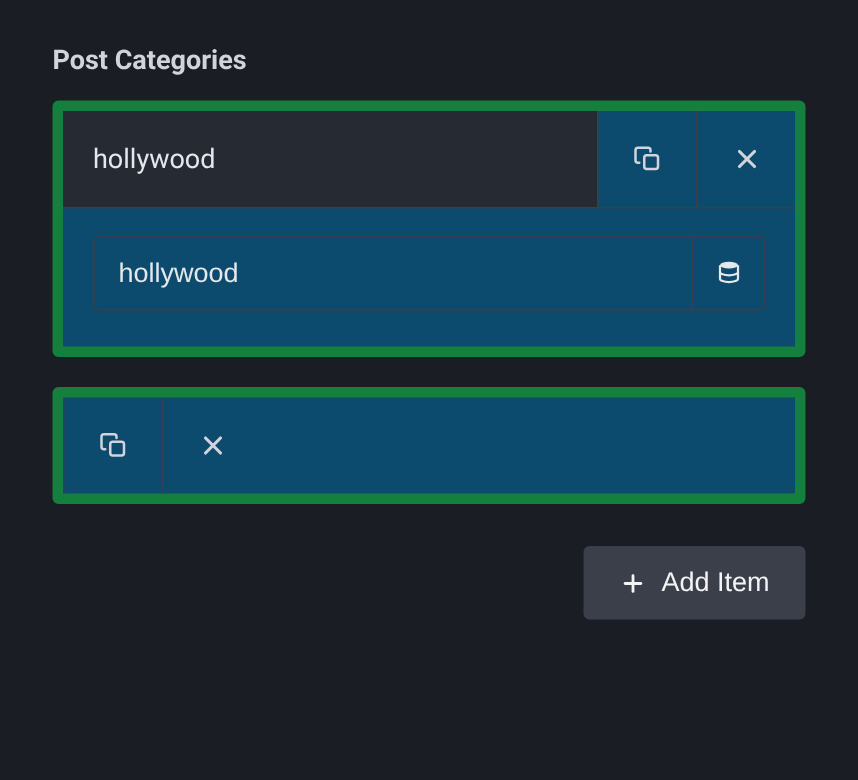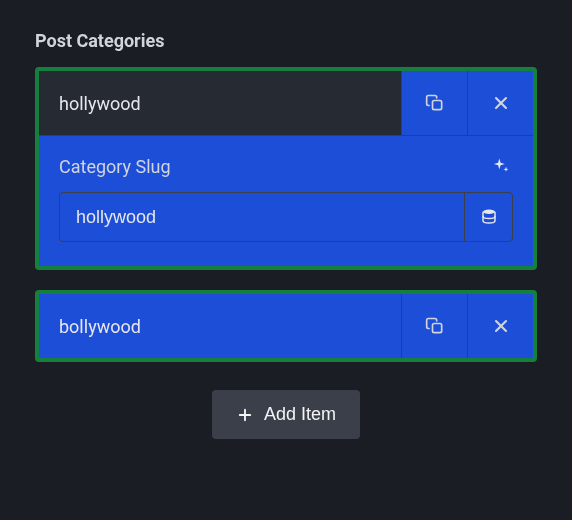--- a/index.html
+++ b/index.html
@@ -15,24 +15,24 @@
       height: 520px;
       padding: 30px 35px;
     }
     .section-label {
       font-size: 18px;
       color: #d1d5db;
       margin-bottom: 16px;
       font-weight: 700;
     }
     .item-card {
-      border: 4px solid #15803d;
+      border: 7px solid #15803d;
       border-radius: 4px;
       margin-bottom: 20px;
-      background: #1d4ed8;
+      background: #0c4a6e;
     }
     .item-header {
       display: flex;
       align-items: stretch;
       height: 64px;
     }
     .item-title {
       flex: 1;
       display: flex;
       align-items: center;
@@ -97,21 +97,21 @@
       width: 48px;
       display: flex;
       align-items: center;
       justify-content: center;
       border-left: 1px solid #3a3f4a;
       cursor: pointer;
       color: #e5e7eb;
     }
     .add-item-row {
       display: flex;
-      justify-content: center;
+      justify-content: flex-end;
       margin-top: 28px;
     }
     .add-item-btn {
       display: inline-flex;
       align-items: center;
       gap: 10px;
       background: #3a3f4a;
       color: #f3f4f6;
       border: none;
       border-radius: 4px;
@@ -142,49 +142,37 @@
     <div class="icon-btn">
       <span>
         <svg width="20" height="20" viewBox="0 0 24 24" fill="none" stroke="currentColor" stroke-width="2.5" stroke-linecap="round">
           <line x1="6" y1="6" x2="18" y2="18"></line>
           <line x1="6" y1="18" x2="18" y2="6"></line>
         </svg>
       </span>
     </div>
   </div>
   <div class="item-body">
-    <div class="field-label-row">
-      <div class="field-label">Category Slug</div>
-      <div class="sparkle-btn">
-        <span>
-          <svg width="20" height="20" viewBox="0 0 24 24" fill="currentColor">
-            <path d="M10 3 L11.5 8 L16.5 9.5 L11.5 11 L10 16 L8.5 11 L3.5 9.5 L8.5 8 Z"></path>
-            <path d="M18 13 L18.8 15.2 L21 16 L18.8 16.8 L18 19 L17.2 16.8 L15 16 L17.2 15.2 Z"></path>
-          </svg>
-        </span>
-      </div>
-    </div>
     <div class="input-wrap">
       <input class="text-input" type="text" value="hollywood" style="">
       <div class="input-icon">
         <span>
           <svg width="18" height="18" viewBox="0 0 24 24" fill="currentColor">
             <ellipse cx="12" cy="5" rx="8" ry="3"></ellipse>
             <path d="M4 5 v6 c0 1.66 3.58 3 8 3 s8-1.34 8-3 V5" fill="none" stroke="currentColor" stroke-width="2"></path>
             <path d="M4 11 v6 c0 1.66 3.58 3 8 3 s8-1.34 8-3 v-6" fill="none" stroke="currentColor" stroke-width="2"></path>
           </svg>
         </span>
       </div>
     </div>
   </div>
 </div>
 
 <div class="item-card">
   <div class="item-header collapsed">
-    <div class="item-title">bollywood</div>
     <div class="icon-btn">
       <span>
         <svg width="20" height="20" viewBox="0 0 24 24" fill="none" stroke="currentColor" stroke-width="2" stroke-linecap="round" stroke-linejoin="round">
           <rect x="9" y="9" width="11" height="11" rx="2"></rect>
           <path d="M5 15H4a2 2 0 0 1-2-2V5a2 2 0 0 1 2-2h8a2 2 0 0 1 2 2v1"></path>
         </svg>
       </span>
     </div>
     <div class="icon-btn">
       <span>

